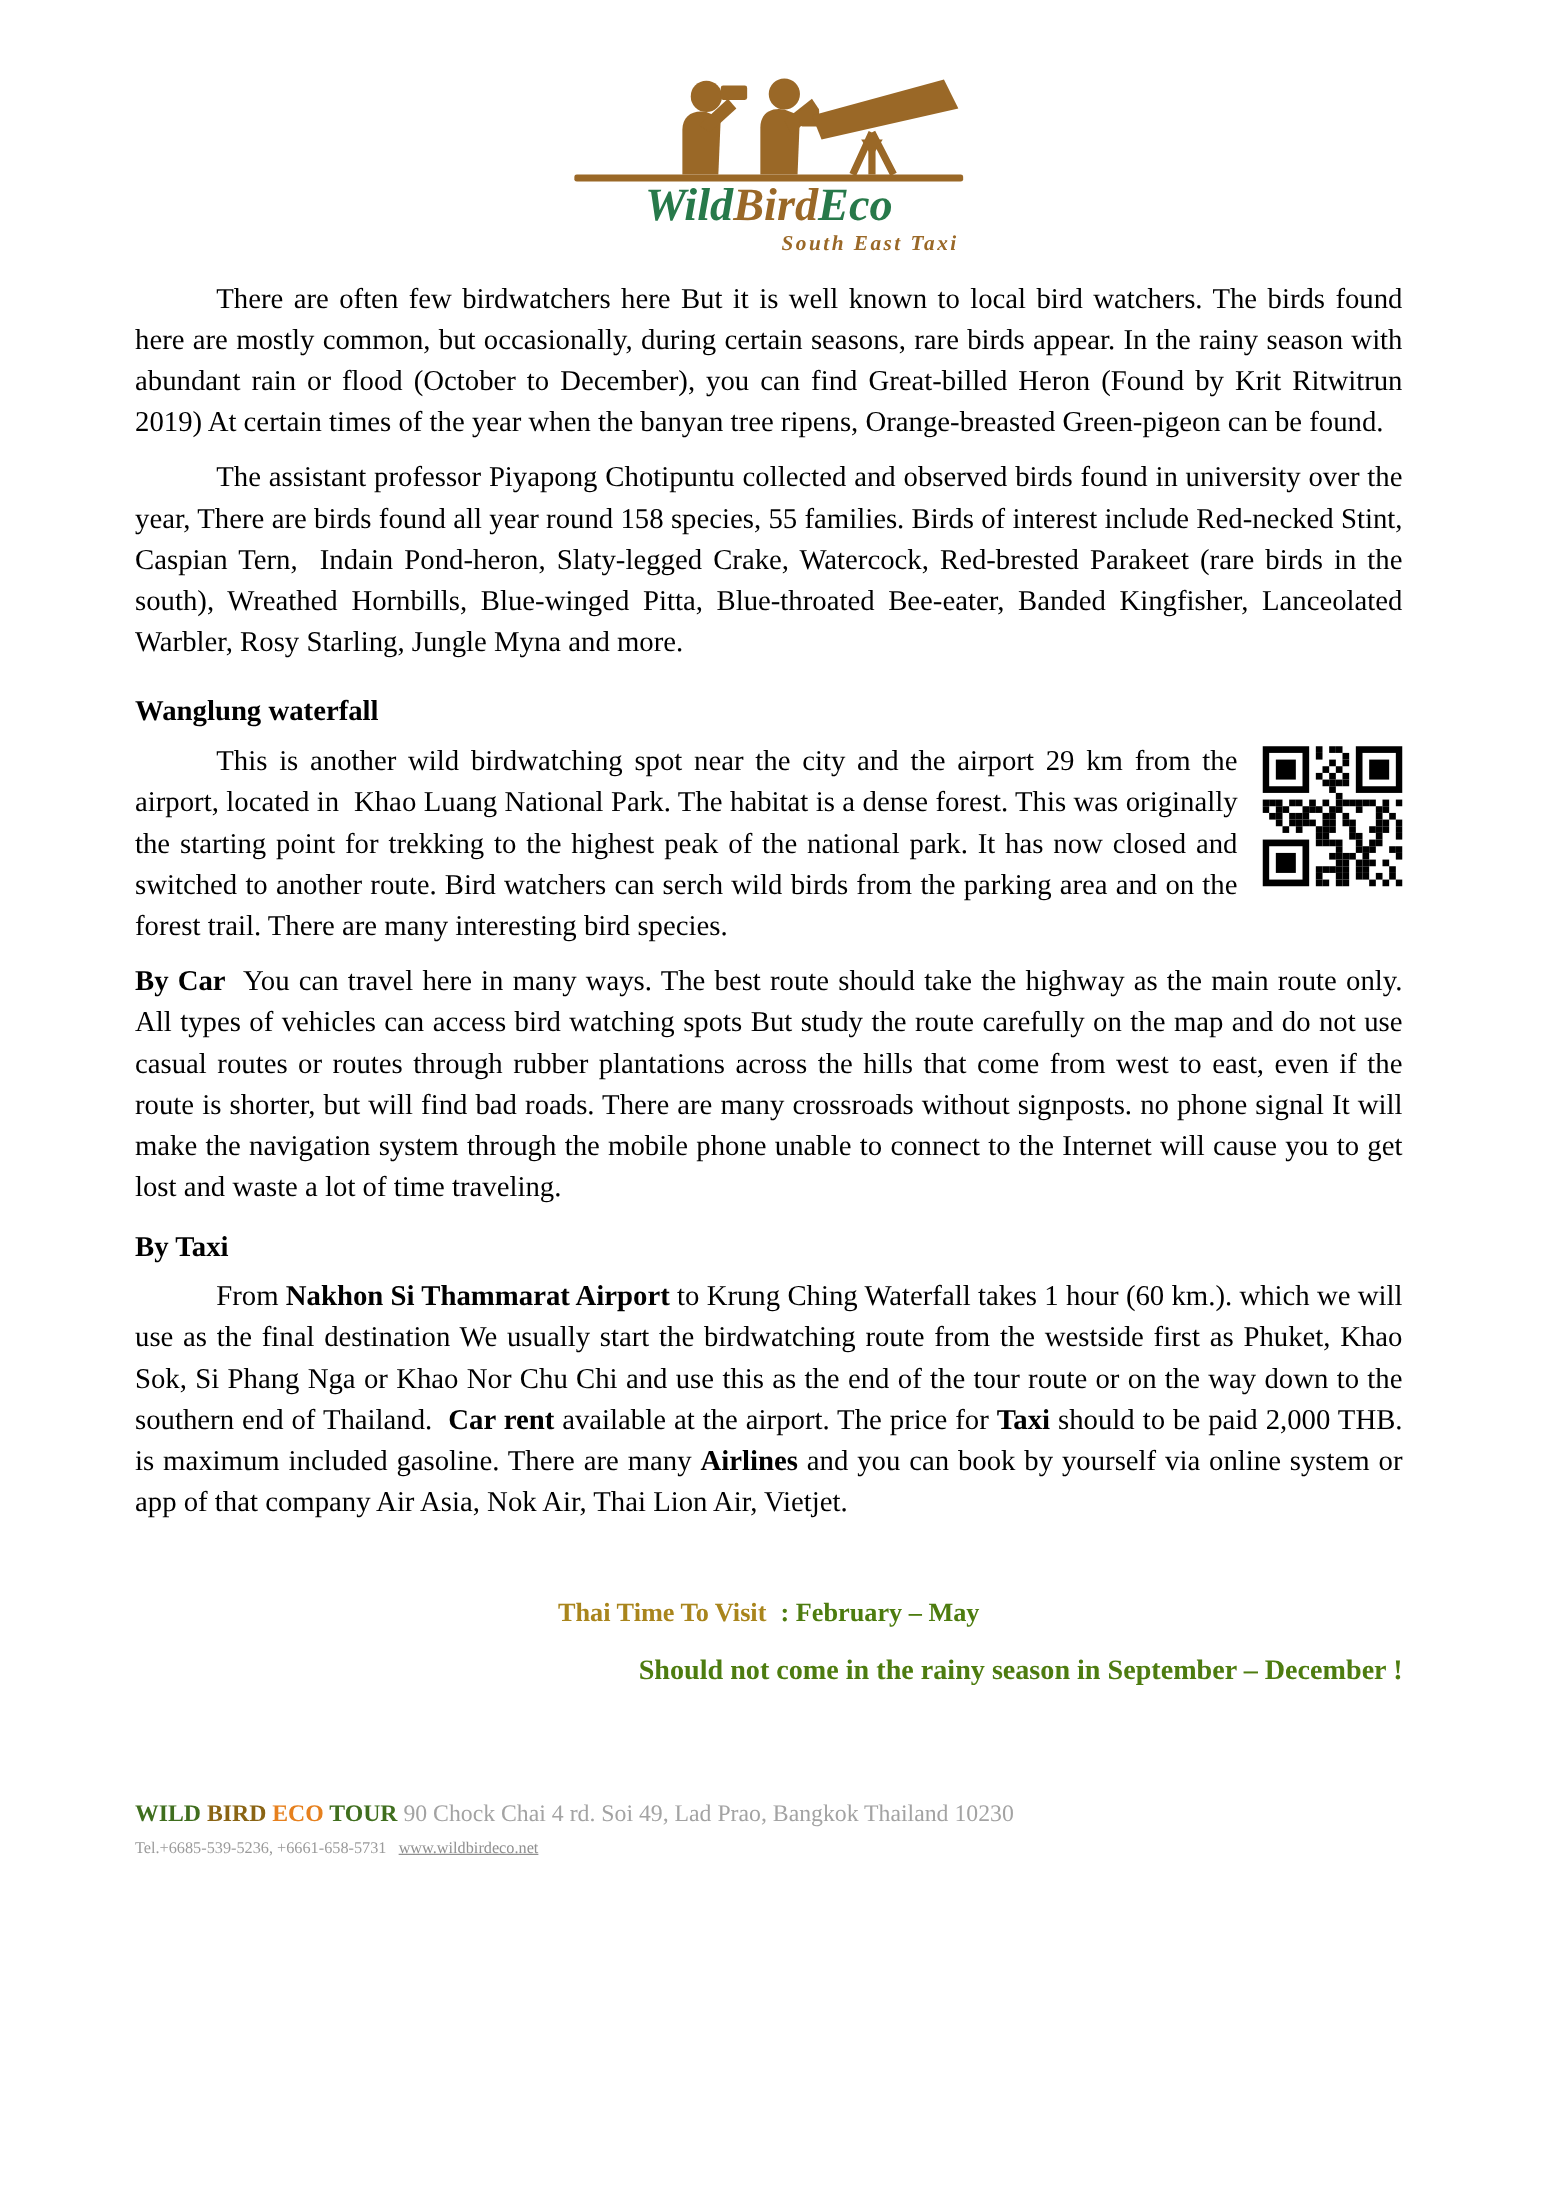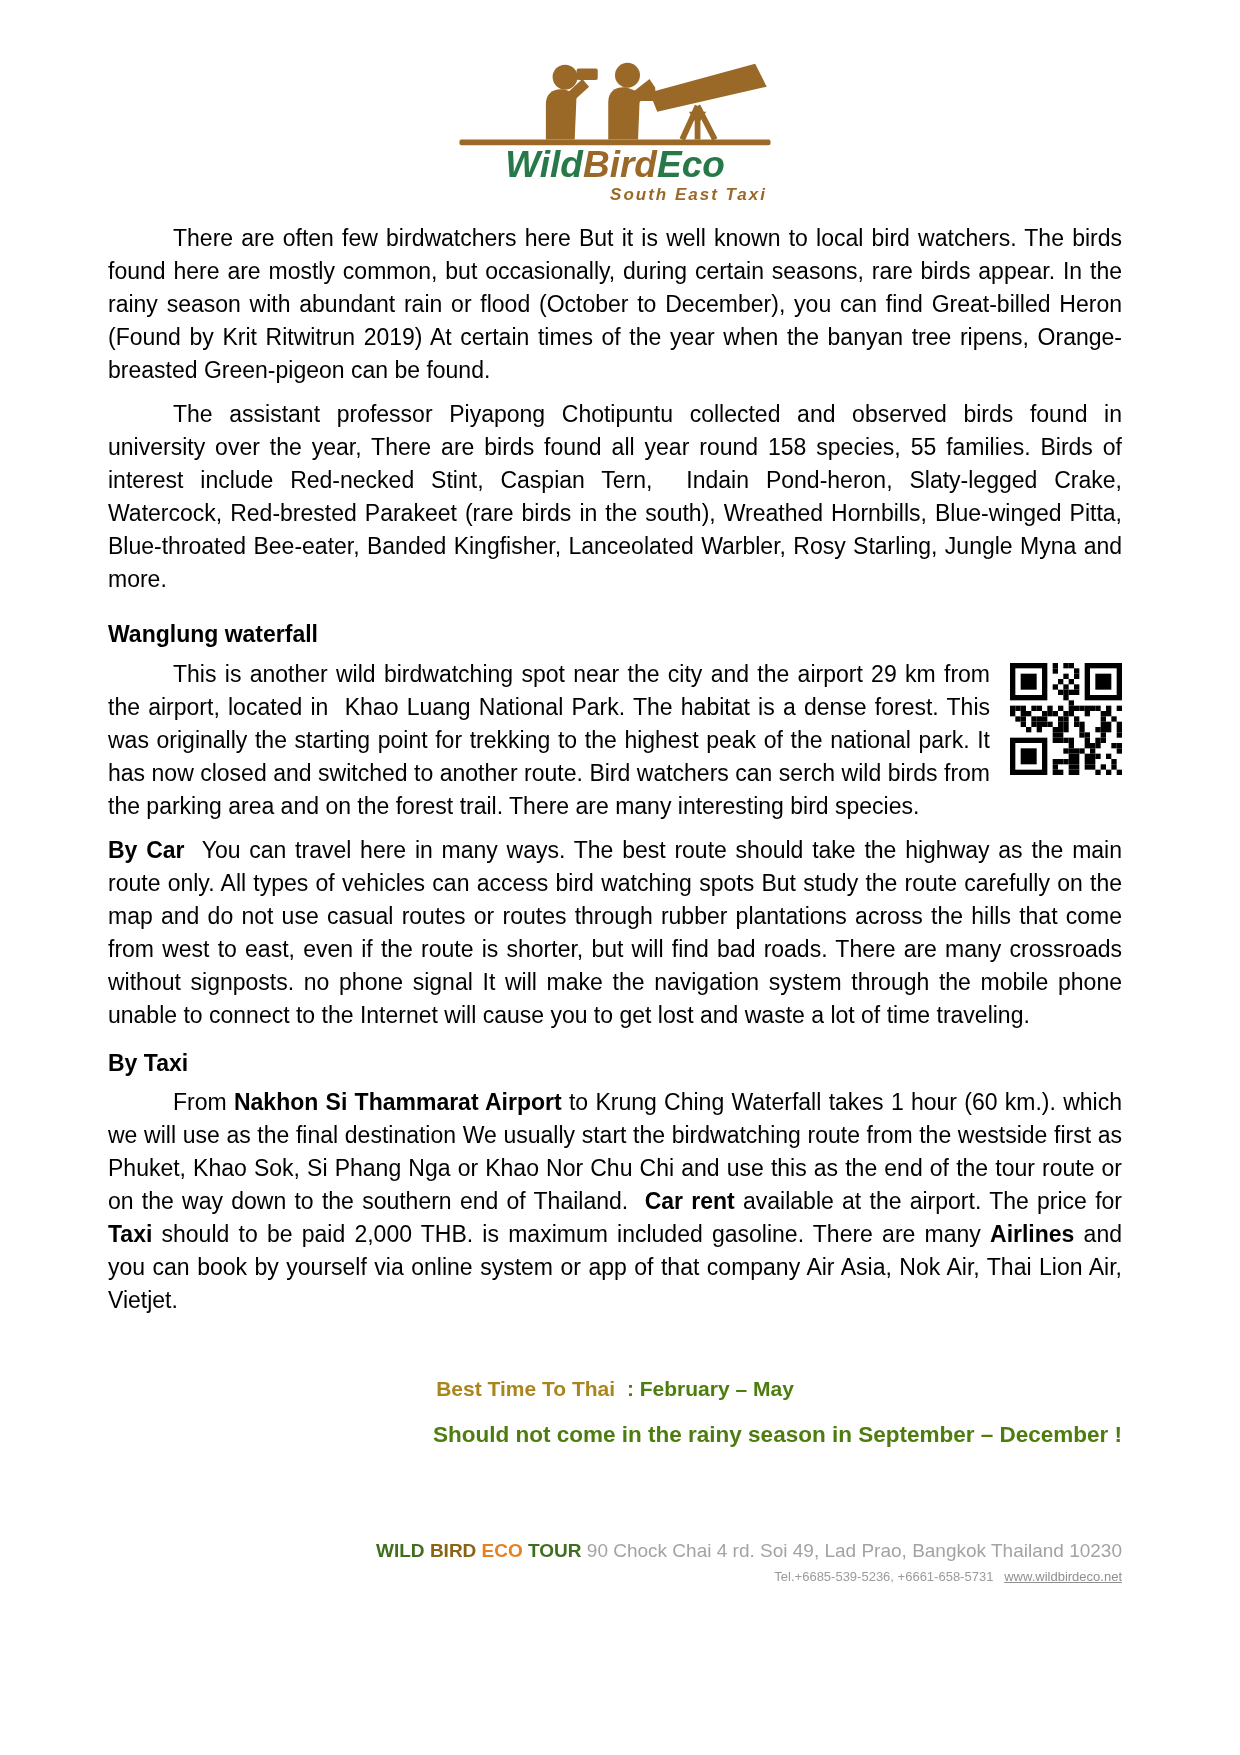--- a/index.html
+++ b/index.html
@@ -5,21 +5,21 @@
 <style>
   html,body { margin:0; padding:0; background:#ffffff; }
   .page {
     position:relative;
     width:1240px; height:1755px;
     box-sizing:border-box;
     margin:0 auto;
     padding:56px 118px 0 108px;
     background:#ffffff;
     overflow:hidden;
-    font-family:Liberation Sans, sans-serif;
+    font-family:Liberation Serif, serif;
     color:#000000;
   }
   
   .logo { width:360px; margin:0 auto; text-align:center; }
   .logo-art { display:block; margin:0 auto; }
   .brand { font-size:37px; font-weight:bold; font-style:italic; letter-spacing:0px; line-height:38px; margin-top:-6px; white-space:nowrap; }
   .tagline { font-size:17px; font-weight:bold; font-style:italic; color:#9a6827; text-align:right; padding-right:28px; letter-spacing:2px; margin-top:1px; }
   
   .body-text { font-size:23px; line-height:33px; text-align:justify; margin:0 0 11px 0; }
   .indent { text-indent:65px; }
@@ -29,21 +29,21 @@
   .byplan-head { margin-top:15px; margin-bottom:6px; }
   
   .qr-wrap { float:right; width:112px; height:118px; margin:4px 0 6px 20px; }
   .clearfix::after { content:""; display:block; clear:both; }
   
   .best-time { text-align:center; font-size:21px; line-height:36px; font-weight:bold; margin:54px 0 0 0; }
   .best-time .gold { color:#a9851c; }
   .best-time .val { color:#4d7c0f; margin-left:6px; }
   .warning { text-align:right; font-size:22.5px; line-height:36px; font-weight:bold; color:#4d7c0f; margin:10px 0 0 0; }
   
-  .footer { text-align:right; margin-top:86px; }
+  .footer { text-align:left; margin-top:86px; }
   .footer-line1 { font-size:19px; line-height:24px; color:#a3a3a3; }
   .footer-line2 { font-size:13px; line-height:22px; color:#9b9b9b; margin-top:3px; }
   .site-link { color:#8f8f8f; text-decoration:underline; cursor:pointer; }
 </style>
 </head>
 <body>
 
 <div class="page">
 
   <header class="logo">
@@ -219,21 +219,21 @@
           <rect x="10.8" y="86.4" width="16.200000000000003" height="16.200000000000003" fill="#000"></rect>
         </svg></div>
     <p class="body-text indent">This is another wild birdwatching spot near the city and the airport 29 km from the airport, located in&nbsp; Khao Luang National Park. The habitat is a dense forest. This was originally the starting point for trekking to the highest peak of the national park. It has now closed and switched to another route. Bird watchers can serch wild birds from the parking area and on the forest trail. There are many interesting bird species.</p>
   </div>
 
   <p class="body-text"><span style="font-weight: 700;">By Car</span><span>&nbsp; You can travel here in many ways. The best route should take the highway as the main route only. All types of vehicles can access bird watching spots But study the route carefully on the map and do not use casual routes or routes through rubber plantations across the hills that come from west to east, even if the route is shorter, but will find bad roads. There are many crossroads without signposts. no phone signal It will make the navigation system through the mobile phone unable to connect to the Internet will cause you to get lost and waste a lot of time traveling.</span></p>
   <h3 class="subhead byplan-head">By Taxi</h3>
   <p class="body-text indent"><span>From </span><span style="font-weight: 700;">Nakhon Si Thammarat Airport</span><span> to Krung Ching Waterfall takes 1 hour (60 km.). which we will use as the final destination We usually start the birdwatching route from the westside first as Phuket, Khao Sok, Si Phang Nga or Khao Nor Chu Chi and use this as the end of the tour route or on the way down to the southern end of Thailand.&nbsp; </span><span style="font-weight: 700;">Car rent</span><span> available at the airport. The price for </span><span style="font-weight: 700;">Taxi</span><span> should to be paid 2,000 THB. is maximum included gasoline. There are many </span><span style="font-weight: 700;">Airlines</span><span> and you can book by yourself via online system or app of that company Air Asia, Nok Air, Thai Lion Air, Vietjet.</span></p>
 
   <p class="best-time">
-    <span class="gold">Best Time To Thai</span>
+    <span class="gold">Thai Time To Visit</span>
     <span class="val">: February – May</span>
   </p>
   <p class="warning">Should not come in the rainy season in September – December !</p>
 
   <footer class="footer">
     <div class="footer-line1"><span style="font-weight: 700; color: rgb(63, 110, 30);">WILD </span><span style="font-weight: 700; color: rgb(138, 100, 20);">BIRD </span><span style="font-weight: 700; color: rgb(230, 128, 30);">ECO </span><span style="font-weight: 700; color: rgb(63, 110, 30);">TOUR</span><span style="color: rgb(163, 163, 163);"> 90 Chock Chai 4 rd. Soi 49, Lad Prao, Bangkok Thailand 10230</span></div>
     <div class="footer-line2">
       <span>Tel.+6685-539-5236, +6661-658-5731</span>
       <span>&nbsp;&nbsp;</span><span class="site-link">www.wildbirdeco.net</span>
     </div>

